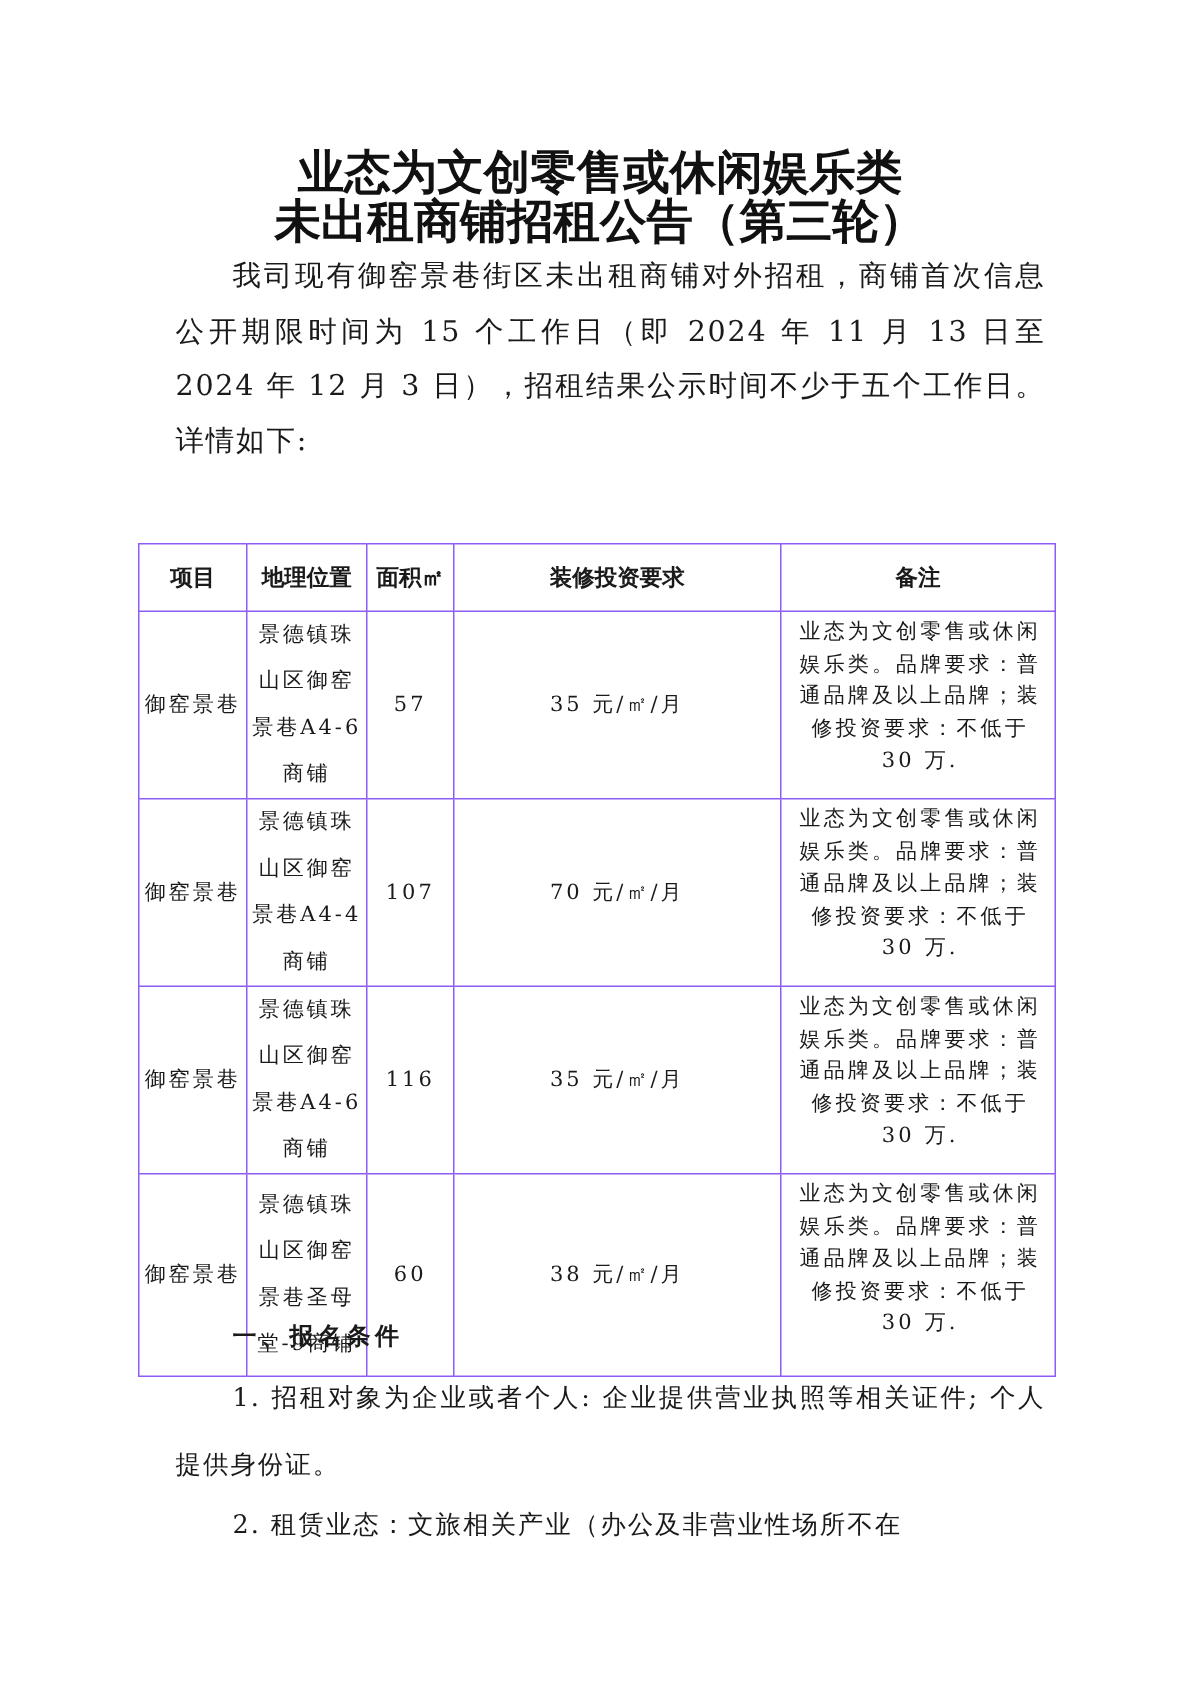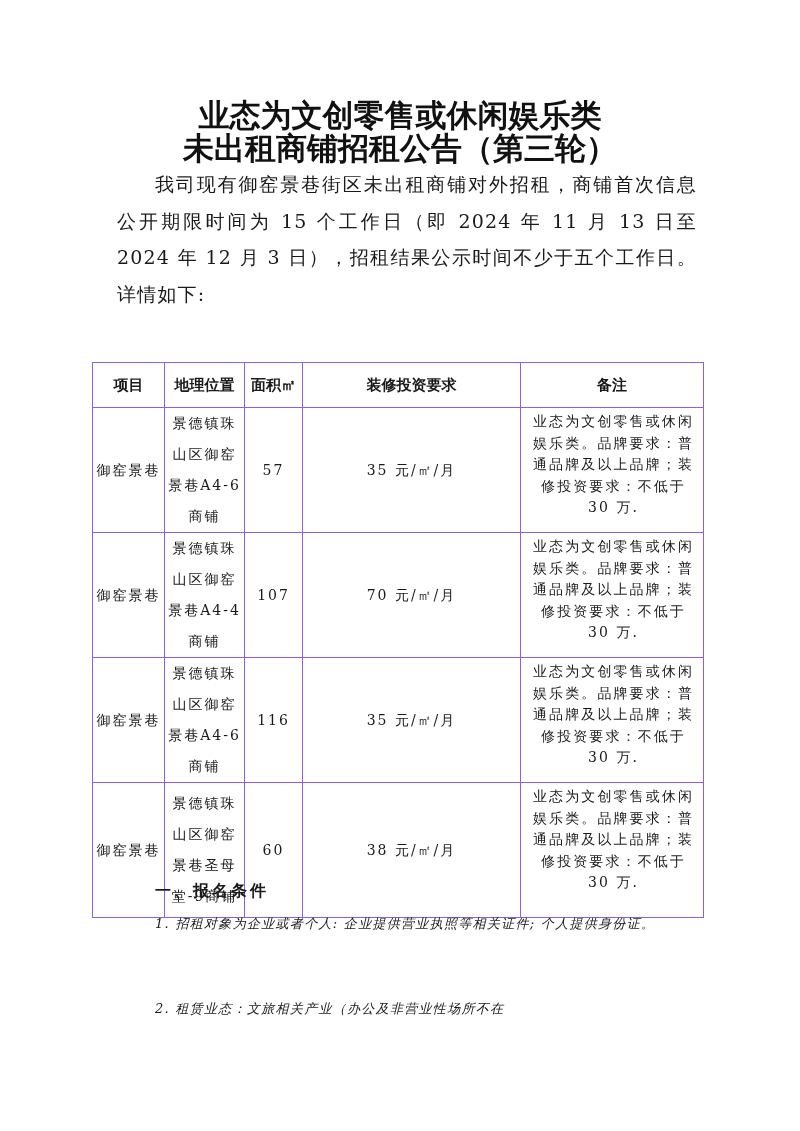--- a/index.html
+++ b/index.html
@@ -20,22 +20,22 @@
   table.rent th { height: 44px; font-family: "DejaVu Sans", sans-serif; font-weight: bold;
                font-size: 15px; }
   table.rent td { letter-spacing: 2px; line-height: 31px; }
   td.note { text-align: left; vertical-align: top !important;
             line-height: 21.5px !important; padding: 3px 4px 0 7px !important;
             letter-spacing: 2.1px !important; font-size: 14px; }
   .row-a { height: 110px; }
   .row-d { height: 135px; }
   .heading { position: absolute; left: 155px; top: 873px; font-size: 16px;
              font-family: "DejaVu Sans", sans-serif; font-weight: bold; letter-spacing: 3px; line-height: 36px; }
-  .item { position: absolute; left: 117px; width: 580px; font-size: 13px; line-height: 27px;
-          letter-spacing: 1.3px; text-indent: 38px; text-align: justify; font-style: italic; }
+  .item { position: absolute; left: 117px; width: 580px; font-size: 17px; line-height: 45px;
+          letter-spacing: 1.3px; text-indent: 38px; text-align: justify; }
   .item.i1 { top: 910px; }
   .item.i2 { top: 982px; margin-top: 13px; }
 </style>
 </head>
 <body>
 
 <div class="title l1">业态为文创零售或休闲娱乐类</div>
 <div class="title l2">未出租商铺招租公告（第三轮）</div>
 
 <div class="para intro">我司现有御窑景巷街区未出租商铺对外招租，商铺首次信息公开期限时间为 15 个工作日（即 2024 年 11 月 13 日至 2024 年 12 月 3 日），招租结果公示时间不少于五个工作日。详情如下:</div>

